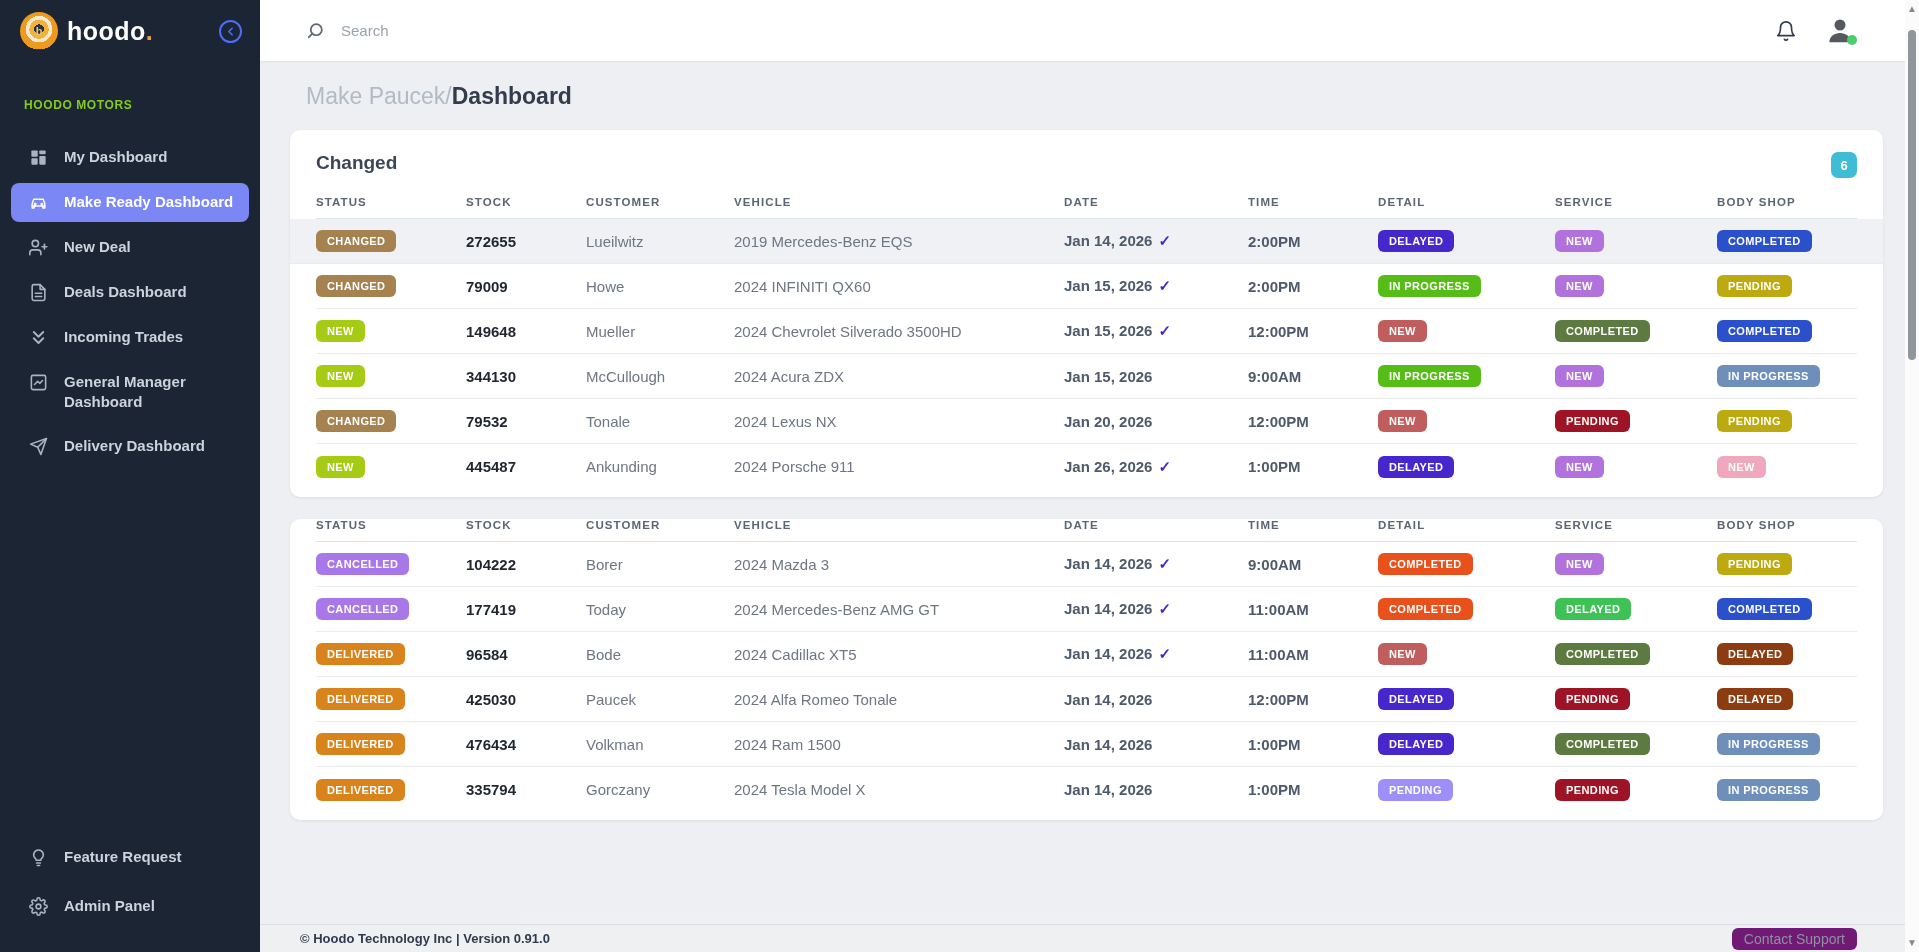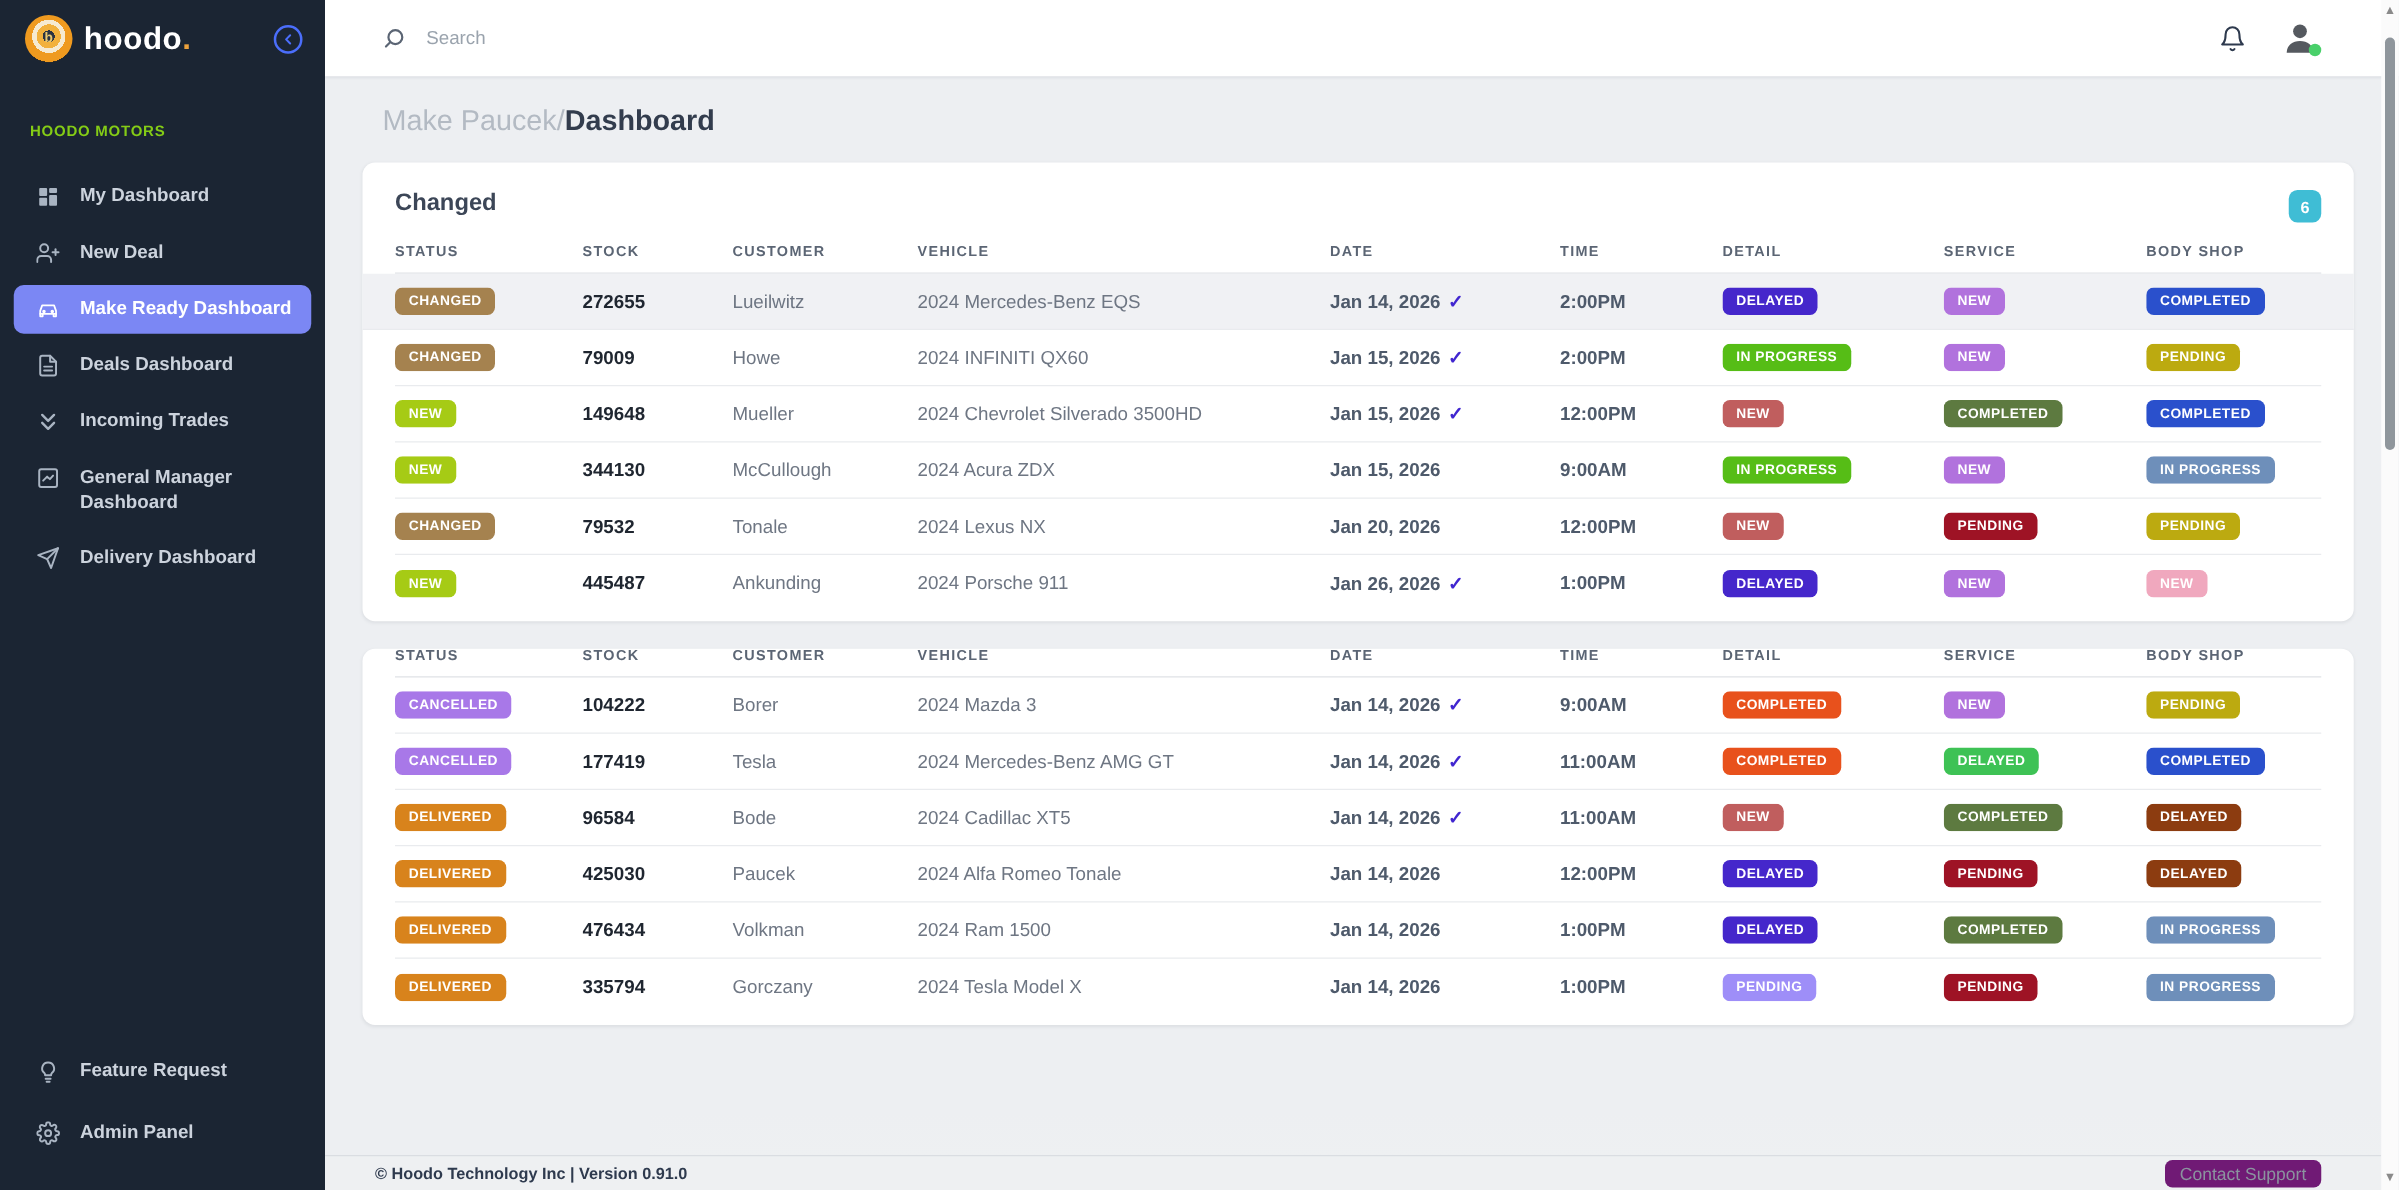--- a/index.html
+++ b/index.html
@@ -93,37 +93,37 @@
     <nav id="nav-main">
         <div class="nav-item">
     <span class="nav-ic"><svg width="19" height="19" viewBox="0 0 24 24" fill="currentColor">
               <rect x="3" y="3" width="8" height="8" rx="1"></rect>
               <rect x="13" y="3" width="8" height="5" rx="1"></rect>
               <rect x="3" y="13" width="8" height="8" rx="1"></rect>
               <rect x="13" y="10" width="8" height="11" rx="1"></rect>
             </svg></span>
     <span class="nav-label">My Dashboard</span>
   </div>
-        <div class="nav-item">
-    <span class="nav-ic"><svg width="19" height="19" viewBox="0 0 24 24" fill="none" stroke="currentColor" stroke-width="2" stroke-linecap="round" stroke-linejoin="round">
-              <path d="M15 21v-2a4 4 0 0 0-4-4H5a4 4 0 0 0-4 4v2"></path>
-              <circle cx="8" cy="7" r="4"></circle>
-              <line x1="19.5" y1="8" x2="19.5" y2="14"></line>
-              <line x1="16.5" y1="11" x2="22.5" y2="11"></line>
-            </svg></span>
-    <span class="nav-label">New Deal</span>
-  </div>
         <div class="nav-item active">
     <span class="nav-ic"><svg width="19" height="19" viewBox="0 0 24 24" fill="none" stroke="currentColor" stroke-width="1.8" stroke-linecap="round" stroke-linejoin="round">
               <path d="M4 16.5v-3l2-5.5h12l2 5.5v3z"></path>
               <path d="M4 16.5v2.5h2.5v-2.5M17.5 16.5v2.5H20v-2.5"></path>
               <circle cx="7.8" cy="14.2" r="0.9"></circle>
               <circle cx="16.2" cy="14.2" r="0.9"></circle>
             </svg></span>
     <span class="nav-label">Make Ready Dashboard</span>
+  </div>
+        <div class="nav-item">
+    <span class="nav-ic"><svg width="19" height="19" viewBox="0 0 24 24" fill="none" stroke="currentColor" stroke-width="2" stroke-linecap="round" stroke-linejoin="round">
+              <path d="M15 21v-2a4 4 0 0 0-4-4H5a4 4 0 0 0-4 4v2"></path>
+              <circle cx="8" cy="7" r="4"></circle>
+              <line x1="19.5" y1="8" x2="19.5" y2="14"></line>
+              <line x1="16.5" y1="11" x2="22.5" y2="11"></line>
+            </svg></span>
+    <span class="nav-label">New Deal</span>
   </div>
         <div class="nav-item">
     <span class="nav-ic"><svg width="19" height="19" viewBox="0 0 24 24" fill="none" stroke="currentColor" stroke-width="2" stroke-linecap="round" stroke-linejoin="round">
               <path d="M14 2H6a2 2 0 0 0-2 2v16a2 2 0 0 0 2 2h12a2 2 0 0 0 2-2V8z"></path>
               <polyline points="14 2 14 8 20 8"></polyline>
               <line x1="8" y1="13" x2="16" y2="13"></line>
               <line x1="8" y1="17" x2="16" y2="17"></line>
             </svg></span>
     <span class="nav-label">Deals Dashboard</span>
   </div>
@@ -211,21 +211,21 @@
               <div class="th">DATE</div>
               <div class="th">TIME</div>
               <div class="th">DETAIL</div>
               <div class="th">SERVICE</div>
               <div class="th">BODY SHOP</div>
       </div>
       <div class="trow hl">
     <div class="cell"><span class="badge" style="background:#a5824f">CHANGED</span></div>
     <div class="cell stock">272655</div>
     <div class="cell muted">Lueilwitz</div>
-    <div class="cell muted">2024 Mercedes-Benz EQS</div>
+    <div class="cell muted">2019 Mercedes-Benz EQS</div>
     <div class="cell datecell">Jan 14, 2026<span class="chk">✓</span></div>
     <div class="cell datecell">2:00PM</div>
     <div class="cell"><span class="badge" style="background:#4527cb">DELAYED</span></div>
     <div class="cell"><span class="badge" style="background:#b172dd">NEW</span></div>
     <div class="cell"><span class="badge" style="background:#2a50cc">COMPLETED</span></div>
   </div>
             <div class="trow">
     <div class="cell"><span class="badge" style="background:#a5824f">CHANGED</span></div>
     <div class="cell stock">79009</div>
     <div class="cell muted">Howe</div>
@@ -302,21 +302,21 @@
     <div class="cell muted">2024 Mazda 3</div>
     <div class="cell datecell">Jan 14, 2026<span class="chk">✓</span></div>
     <div class="cell datecell">9:00AM</div>
     <div class="cell"><span class="badge" style="background:#e8511c">COMPLETED</span></div>
     <div class="cell"><span class="badge" style="background:#b172dd">NEW</span></div>
     <div class="cell"><span class="badge" style="background:#bcaa10">PENDING</span></div>
   </div>
             <div class="trow">
     <div class="cell"><span class="badge" style="background:#a878e8">CANCELLED</span></div>
     <div class="cell stock">177419</div>
-    <div class="cell muted">Tesla</div>
+    <div class="cell muted">Today</div>
     <div class="cell muted">2024 Mercedes-Benz AMG GT</div>
     <div class="cell datecell">Jan 14, 2026<span class="chk">✓</span></div>
     <div class="cell datecell">11:00AM</div>
     <div class="cell"><span class="badge" style="background:#e8511c">COMPLETED</span></div>
     <div class="cell"><span class="badge" style="background:#3ec255">DELAYED</span></div>
     <div class="cell"><span class="badge" style="background:#2a50cc">COMPLETED</span></div>
   </div>
             <div class="trow">
     <div class="cell"><span class="badge" style="background:#d8831c">DELIVERED</span></div>
     <div class="cell stock">96584</div>

